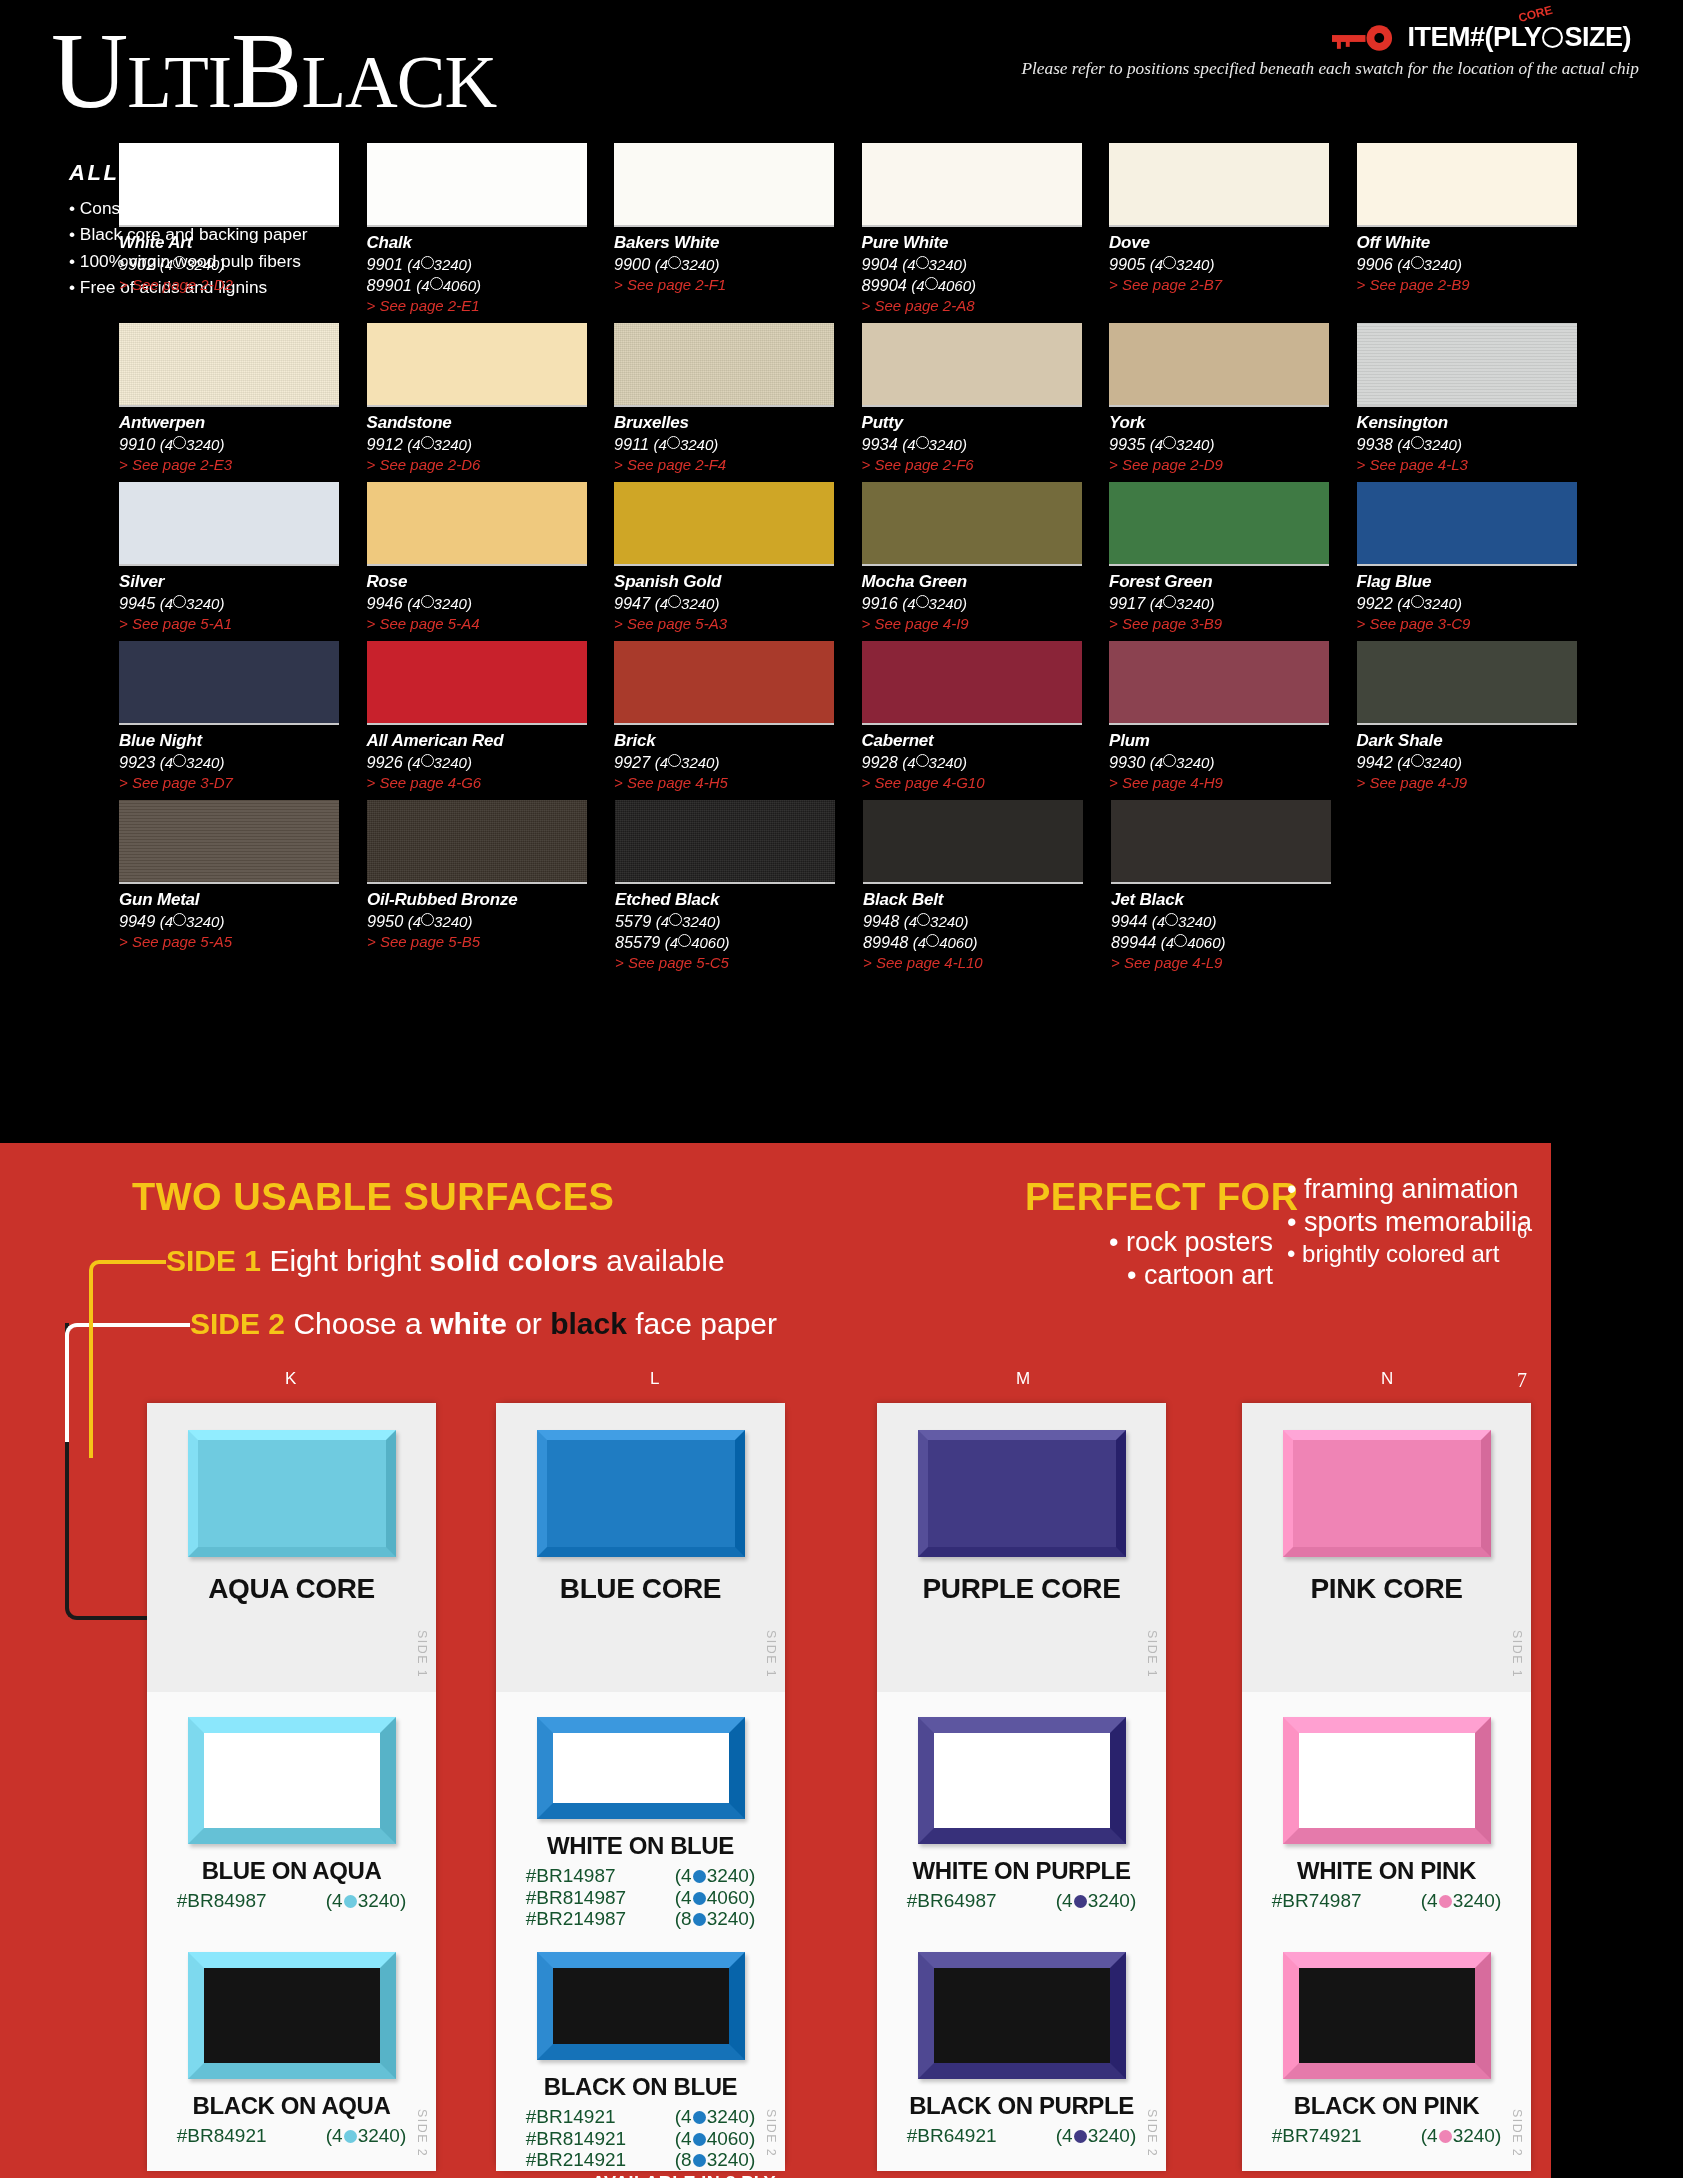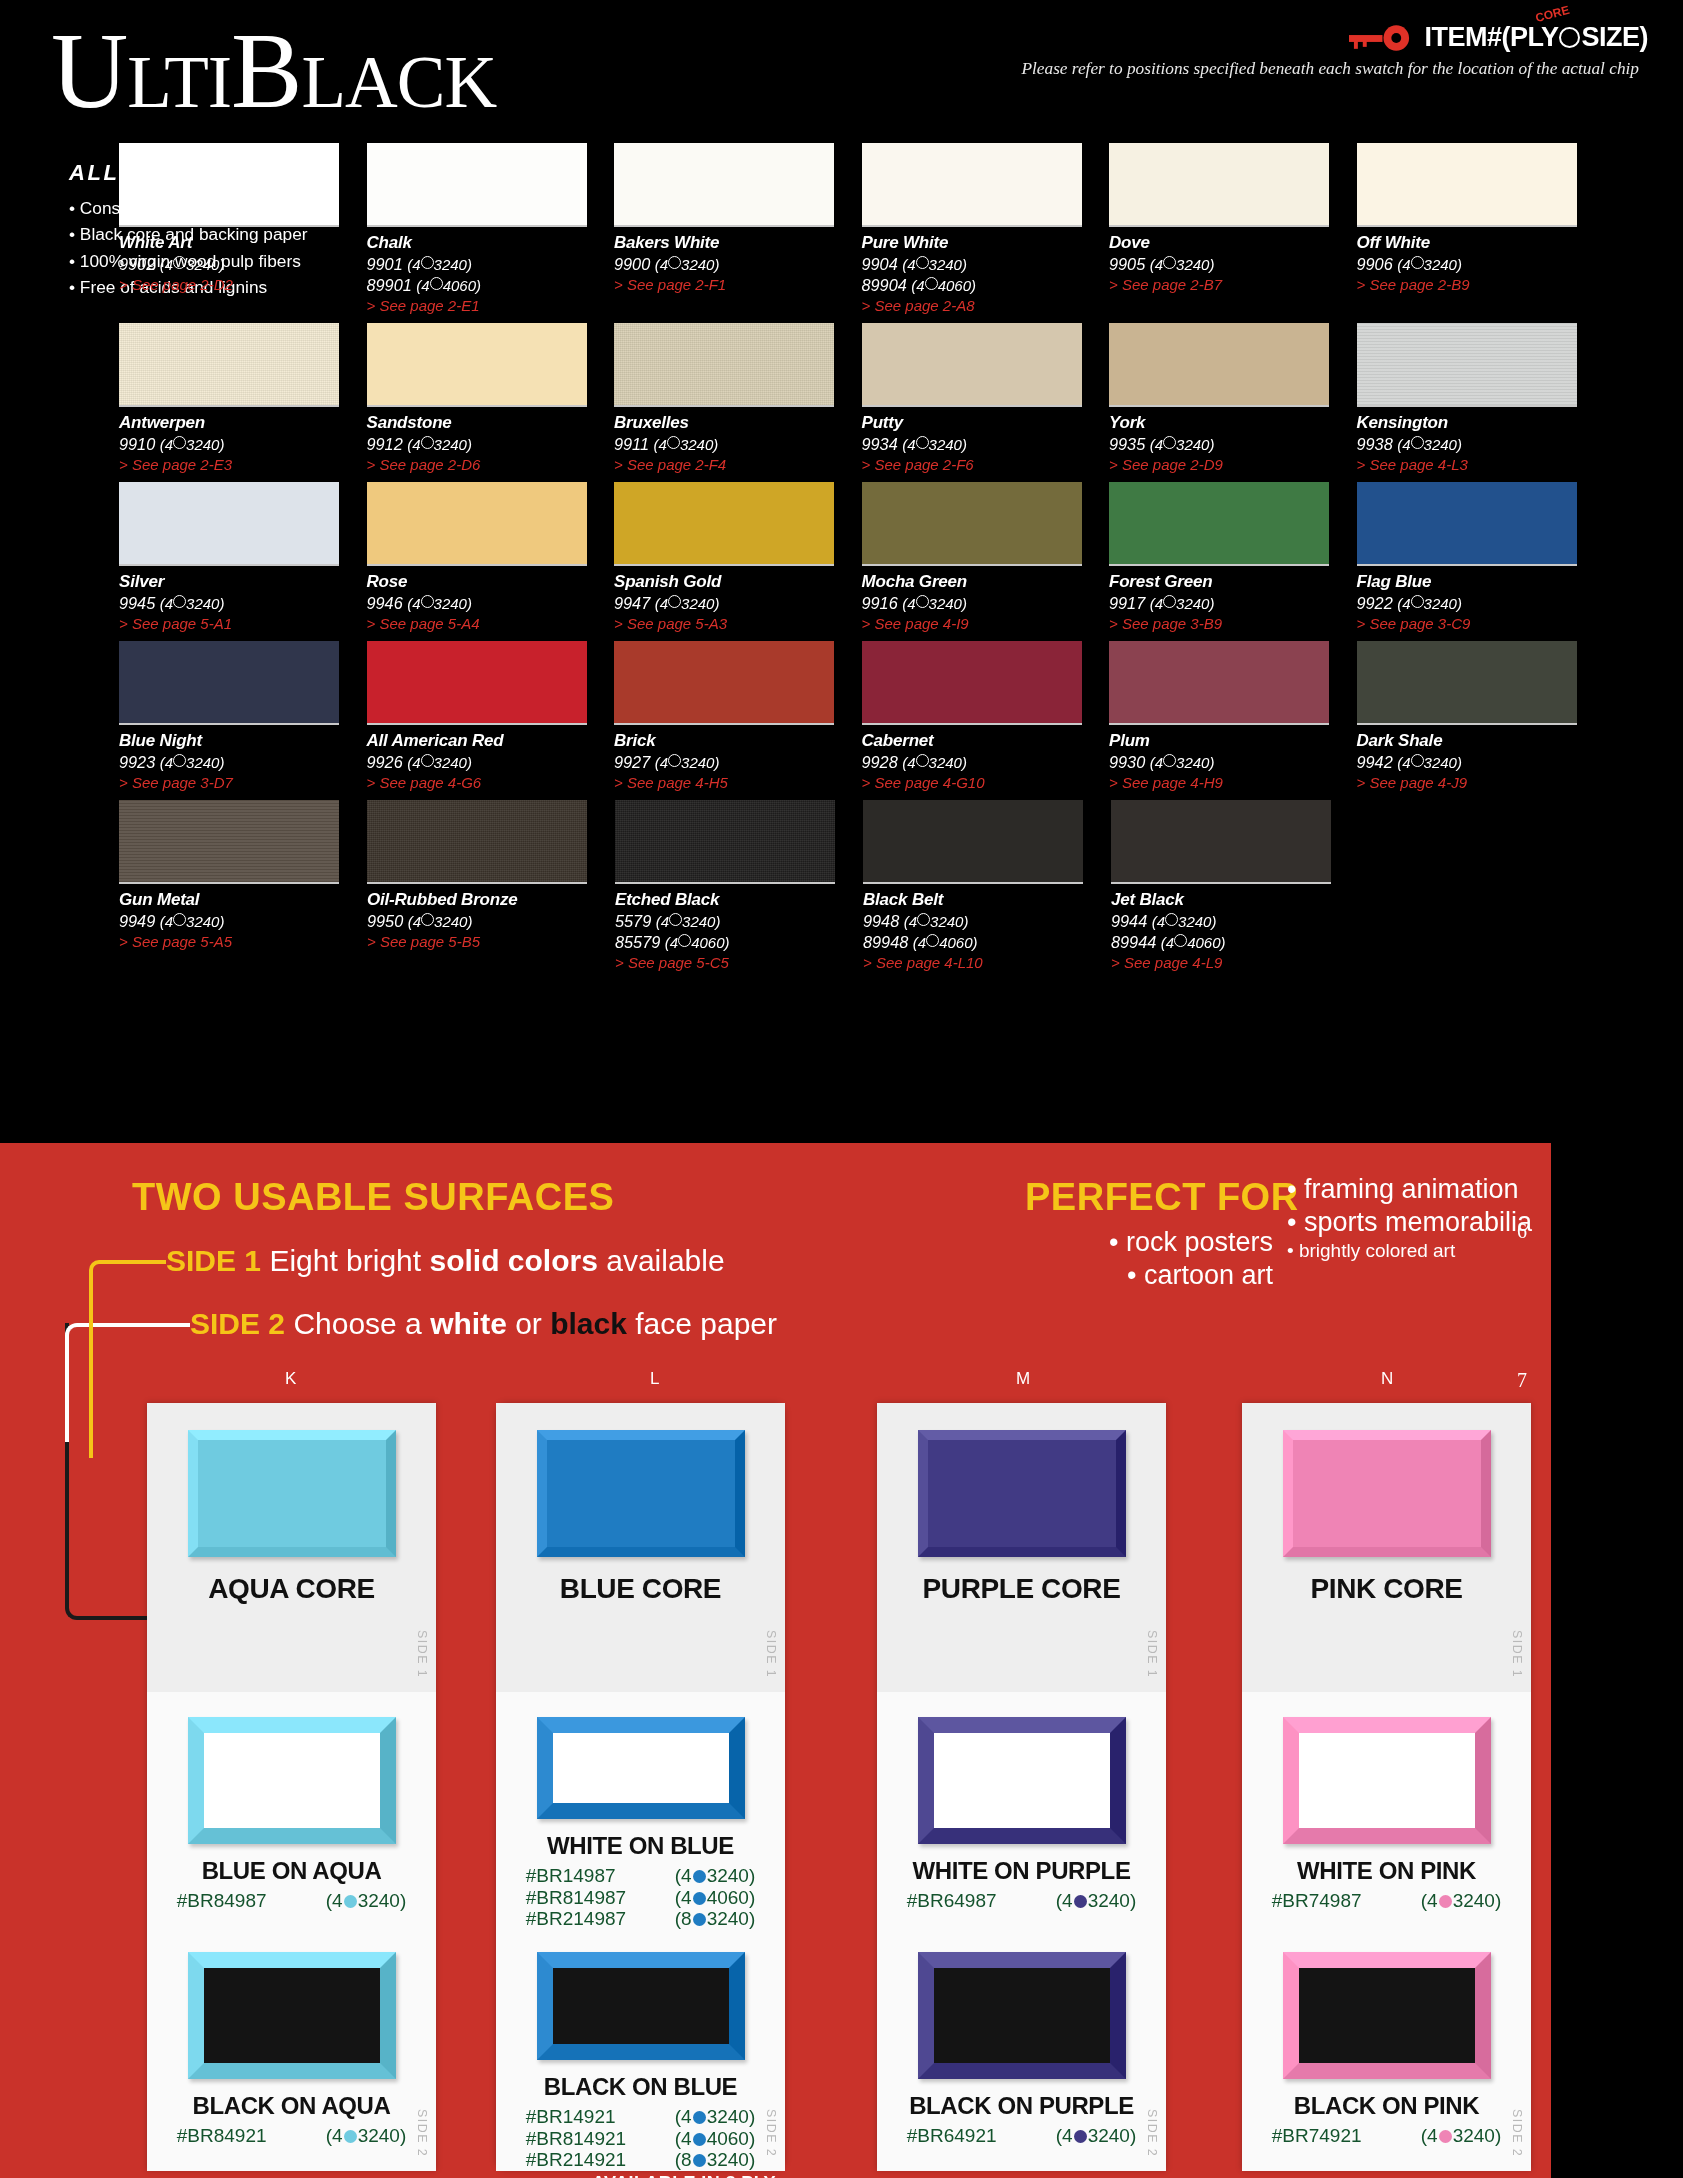--- a/index.html
+++ b/index.html
@@ -20,21 +20,21 @@
     font-family:"Liberation Serif", serif;
     color:#fff;
     font-size:83px;
     letter-spacing:-1px;
     line-height:1;
     white-space:nowrap;
   }
   #brand-title .cap{font-size:107px;}
   #brand-title .sm{font-size:73px;}
   .key-line{
-    position:absolute;right:35px;top:22px;
+    position:absolute;right:52px;top:22px;
     display:flex;align-items:center;gap:10px;
   }
   .key-icon{position:relative;width:65px;height:26px;display:block;}
   .item-key-text{
     color:#fff;font-weight:bold;font-size:27px;letter-spacing:-0.5px;
     font-family:"Liberation Sans", sans-serif;
     display:flex;align-items:center;white-space:nowrap;position:relative;
   }
   .core-sup{
     position:absolute;top:-15px;left:111px;
@@ -427,21 +427,21 @@
 
   <div id="perfect-for">PERFECT FOR</div>
 
   <div style="position:absolute;left:1025px;top:83px;width:248px;text-align:right;">
     <div style="color:#ffffff;font-size:27px;line-height:1.22;">• rock posters</div>
     <div style="color:#fff;font-size:27px;line-height:1.22;">• cartoon art</div>
   </div>
   <div style="position:absolute;left:1287px;top:30px;width:327px;text-align:left;">
     <div style="color:#fff;font-size:27px;line-height:1.22;">• framing animation</div>
     <div style="color:#fff;font-size:27px;line-height:1.22;">• sports memorabilia</div>
-    <div style="color:#fff;font-size:19px;line-height:1.22;">• brightly colored art</div>
+    <div style="color:#fff;font-size:24px;line-height:1.22;">• brightly colored art</div>
   </div>
 
   <div id="cores-wrap">
       <div class="col-letter" style="left: 285px; top: 226px;">K</div>
       <div class="core-card" style="left: 147px;">
         <div class="card-sec sec1">
           <div class="bevel" style="background: rgb(111, 203, 224); border-width: 10px; border-style: solid; border-color: rgb(145, 237, 255) rgb(85, 177, 198) rgb(97, 189, 210) rgb(131, 223, 244); box-shadow: rgba(0, 0, 0, 0.22) 2px 3px 4px;"></div>
           <div class="core-title">AQUA CORE</div>
           <div class="side-vert">SIDE 1</div>
         </div>

